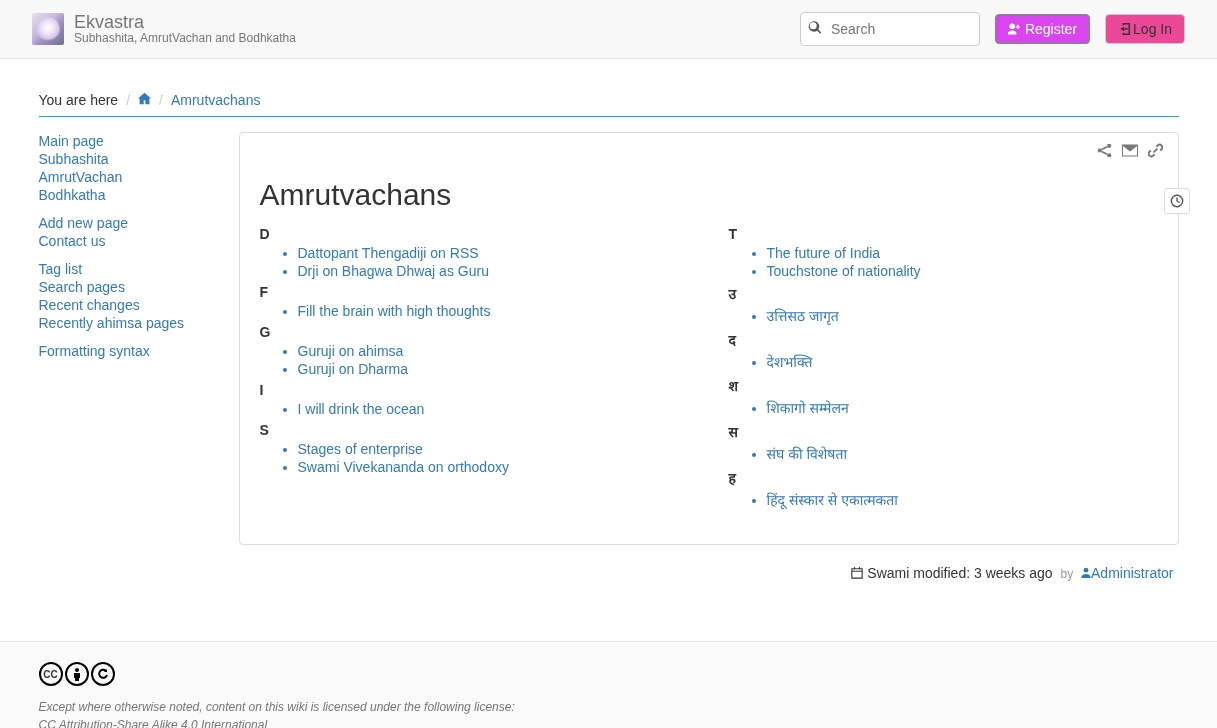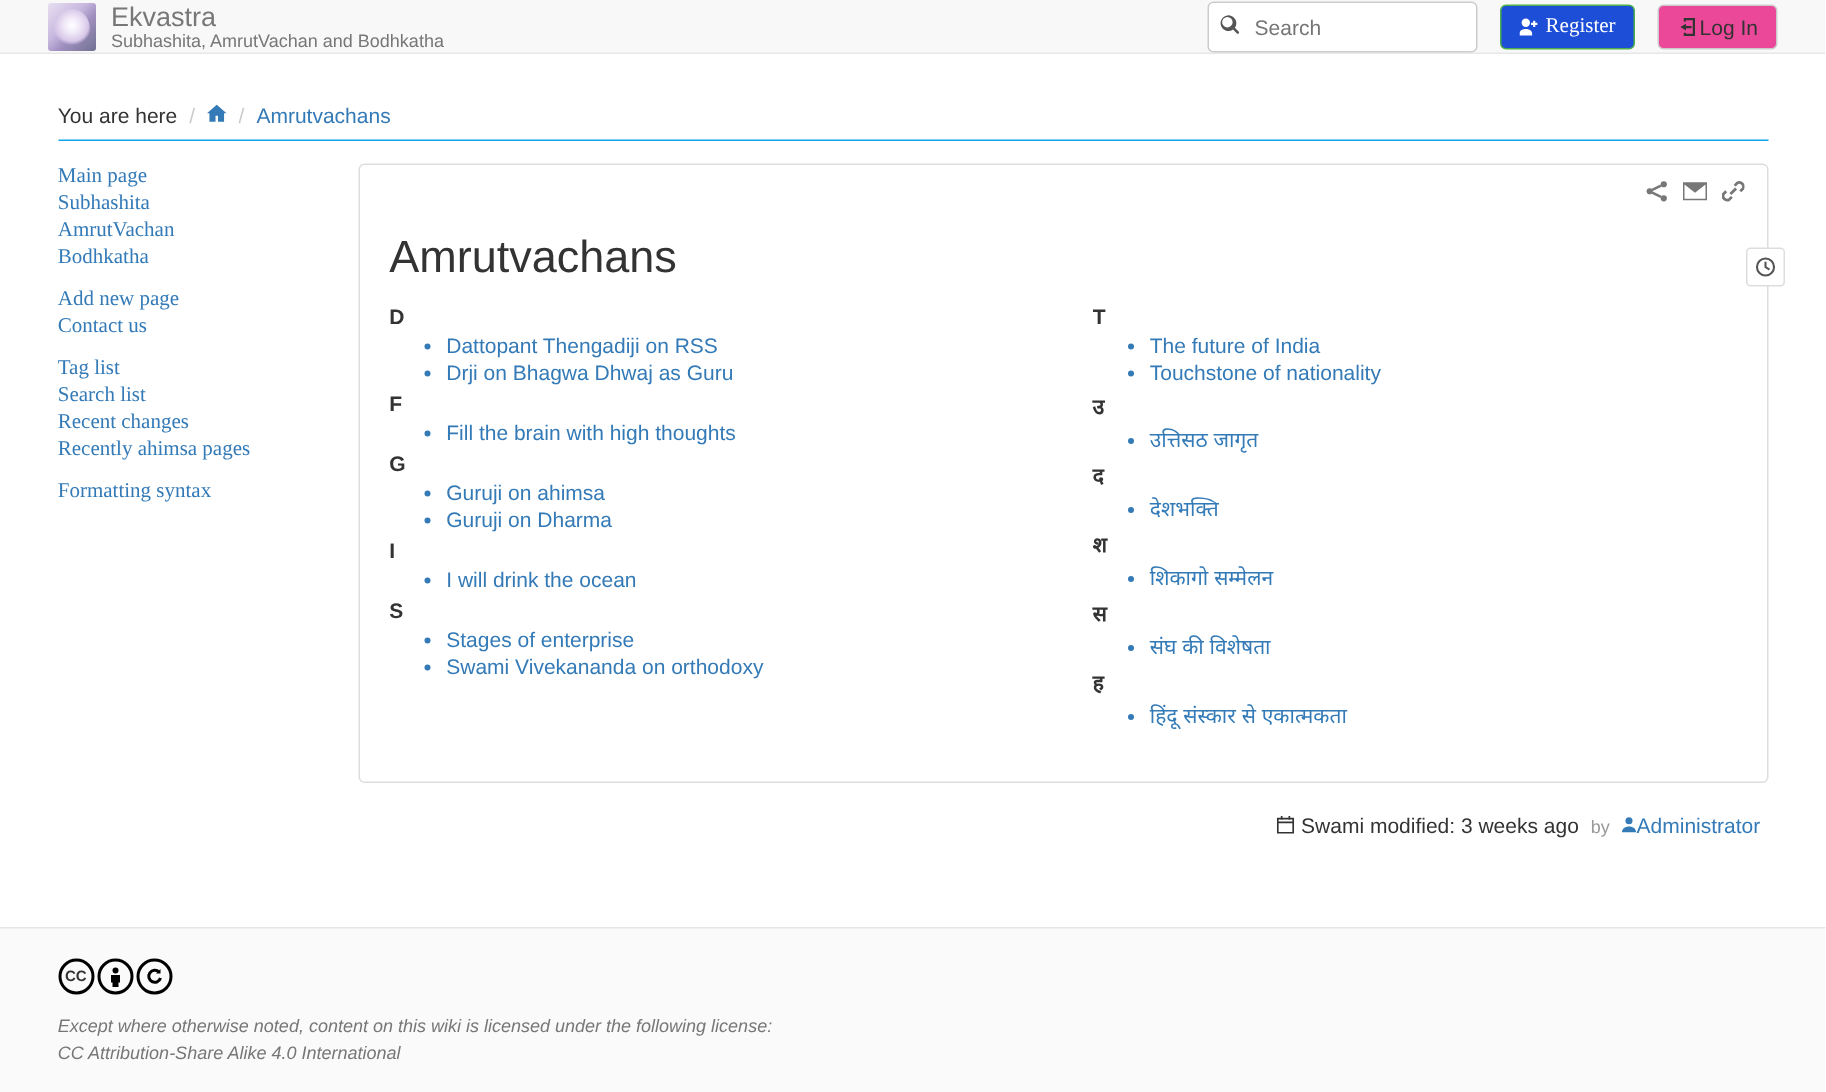--- a/index.html
+++ b/index.html
@@ -1,39 +1,39 @@
 <!DOCTYPE html>
 <html><head>
 <meta charset="utf-8">
 <style>
   * { box-sizing: border-box; margin: 0; padding: 0; }
   body { font-family: -apple-system, "Helvetica Neue", Helvetica, Arial, sans-serif; font-size: 14px; color: #333; background: #fff; }
   a { color: #337ab7; text-decoration: none; }
 
-  .navbar { background: #f8f8f8; border-bottom: 1px solid #e7e7e7; height: 36px; display: flex; align-items: center; padding: 0 32px 0 32px; }
+  .navbar { background: #f8f8f8; border-bottom: 1px solid #e7e7e7; height: 59px; display: flex; align-items: center; padding: 0 32px 0 32px; }
   .logo { width: 32px; height: 32px; background: linear-gradient(135deg, #e8e0f0, #c8b8e0 40%, #a090c0 60%, #707090); border-radius: 2px; margin-right: 10px; position: relative; overflow: hidden; }
   .logo::after { content: ""; position: absolute; top: 4px; left: 4px; width: 24px; height: 24px; background: radial-gradient(circle at 50% 45%, #fff, #f0e8f8 30%, #d8c8e8 60%, transparent 75%); border-radius: 50% 50% 50% 50% / 55% 55% 45% 45%; }
   .brand-title { font-size: 18px; color: #777; line-height: 1; }
   .brand-sub { font-size: 12px; color: #777; }
   .nav-right { margin-left: auto; display: flex; align-items: center; gap: 15px; }
   .search-wrap { position: relative; }
   .search-wrap input { width: 180px; height: 34px; padding: 6px 12px 6px 30px; border: 1px solid #ccc; border-radius: 4px; font-size: 14px; color: #555; }
   .search-wrap .sicon { position: absolute; left: 8px; top: 50%; transform: translateY(-50%); color: #555; }
   .btn { display: inline-flex; align-items: center; padding: 6px 12px; border-radius: 4px; border: 1px solid transparent; font-size: 14px; cursor: pointer; }
-  .btn-success { background: #1d4ed8; border-color: #4cae4c; color: #fff; font-family: Liberation Serif, serif; }
+  .btn-success { background: #d946ef; border-color: #4cae4c; color: #fff; }
   .btn-default { background: #ec4899; border-color: #ccc; color: #333; }
   .btn svg, .btn .gicon { margin-right: 3px; }
 
   .container { max-width: 1170px; margin: 0 auto; padding: 0 15px; }
   .breadcrumb-row { margin-top: 25px; padding: 8px 0; border-bottom: 1px solid #0ea5e9; color: #777; font-size: 14px; display: flex; align-items: center; gap: 8px; }
   .breadcrumb-row .sep { color: #ccc; }
 
   .layout { display: flex; margin-top: 15px; gap: 20px; }
   .sidebar { width: 180px; flex-shrink: 0; font-size: 14px; }
-  .sidebar ul { list-style: none; margin-bottom: 10px; font-family: Liberation Serif, serif; }
+  .sidebar ul { list-style: none; margin-bottom: 10px; }
   .sidebar li { padding: 1px 0; }
 
   .main { flex: 1; border: 1px solid #ddd; border-radius: 4px; padding: 15px 20px 30px; position: relative; }
   .tools { position: absolute; right: 15px; top: 10px; display: flex; gap: 10px; color: #777; }
   .tools span { cursor: pointer; }
   .page-title { font-size: 30px; font-weight: 500; margin: 30px 0 10px; color: #333; }
   .columns { display: flex; gap: 40px; }
   .col { flex: 1; }
   .letter { font-weight: bold; margin-top: 4px; margin-bottom: 2px; color: #333; }
   .col ul { list-style: disc; padding-left: 38px; margin-bottom: 4px; }
@@ -106,21 +106,21 @@
         <li><a href="#">Subhashita</a></li>
         <li><a href="#">AmrutVachan</a></li>
         <li><a href="#">Bodhkatha</a></li>
       </ul>
       <ul>
         <li><a href="#">Add new page</a></li>
         <li><a href="#">Contact us</a></li>
       </ul>
       <ul>
         <li><a href="#">Tag list</a></li>
-        <li><a href="#">Search list</a></li>
+        <li><a href="#">Search pages</a></li>
         <li><a href="#">Recent changes</a></li>
         <li><a href="#">Recently ahimsa pages</a></li>
       </ul>
       <ul>
         <li><a href="#">Formatting syntax</a></li>
       </ul>
     </div>
 
     <div style="flex:1; position:relative;">
       <div class="main">

